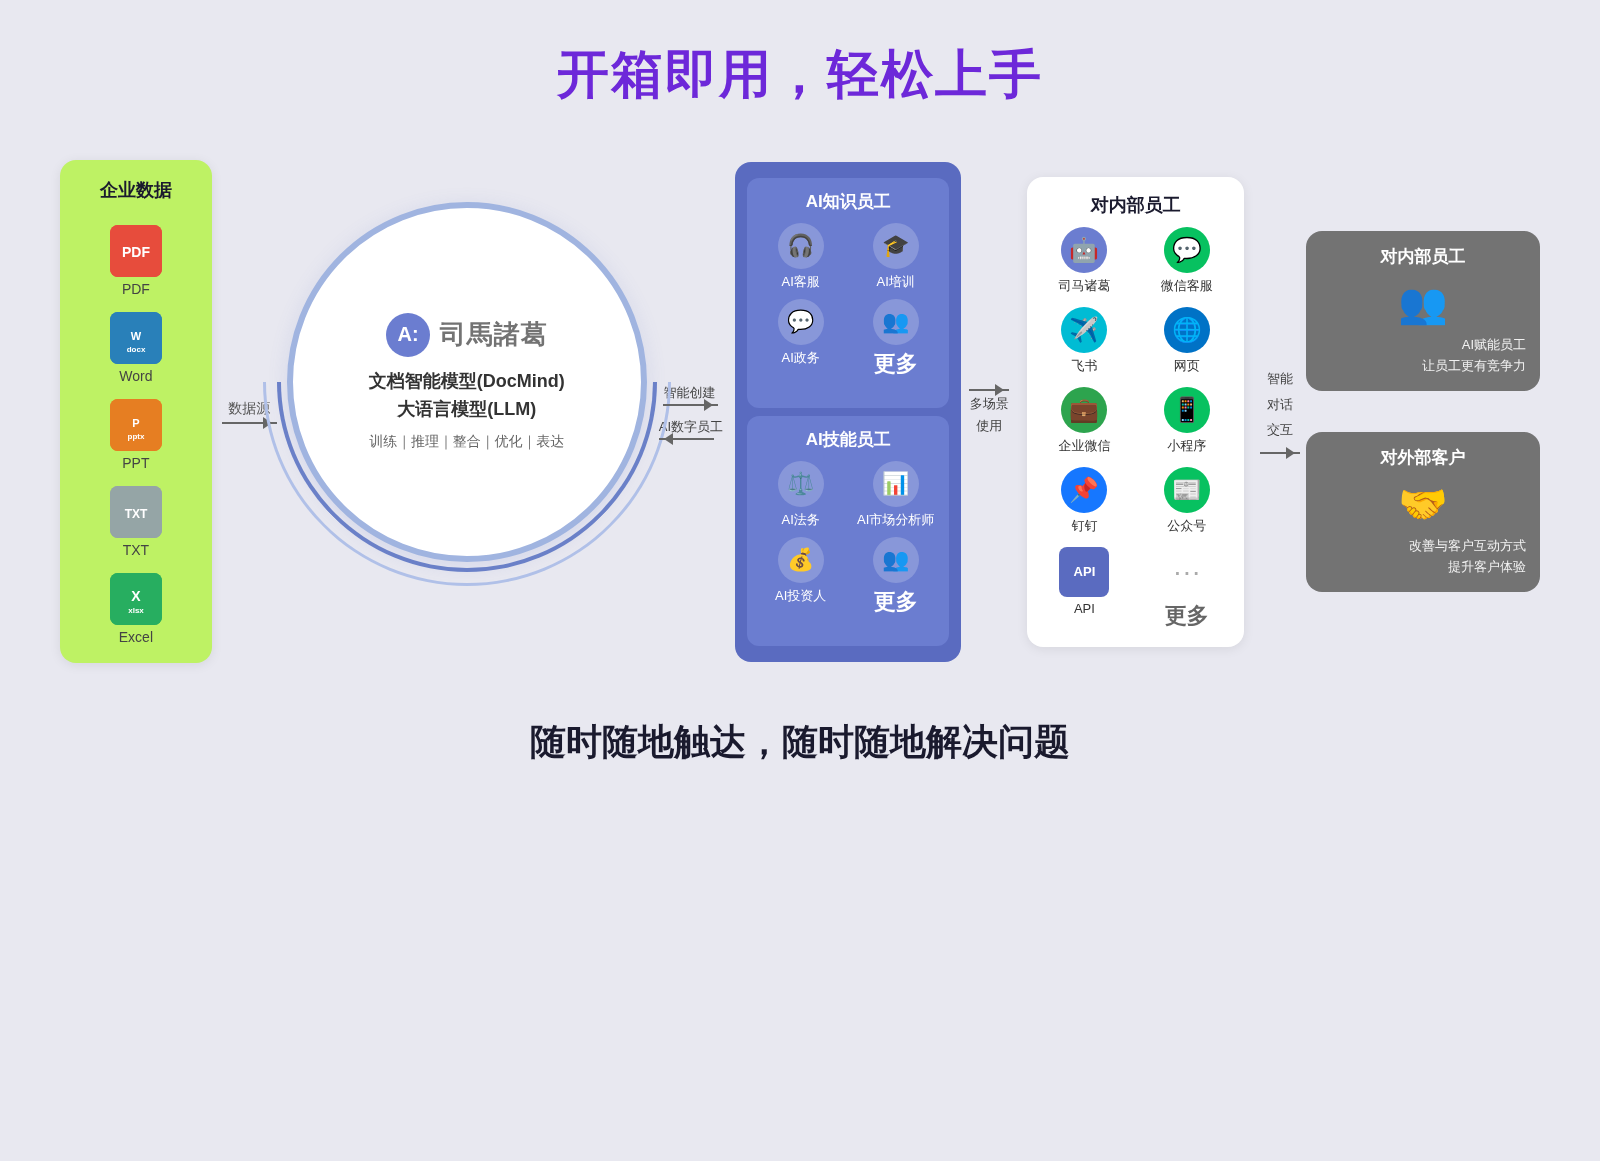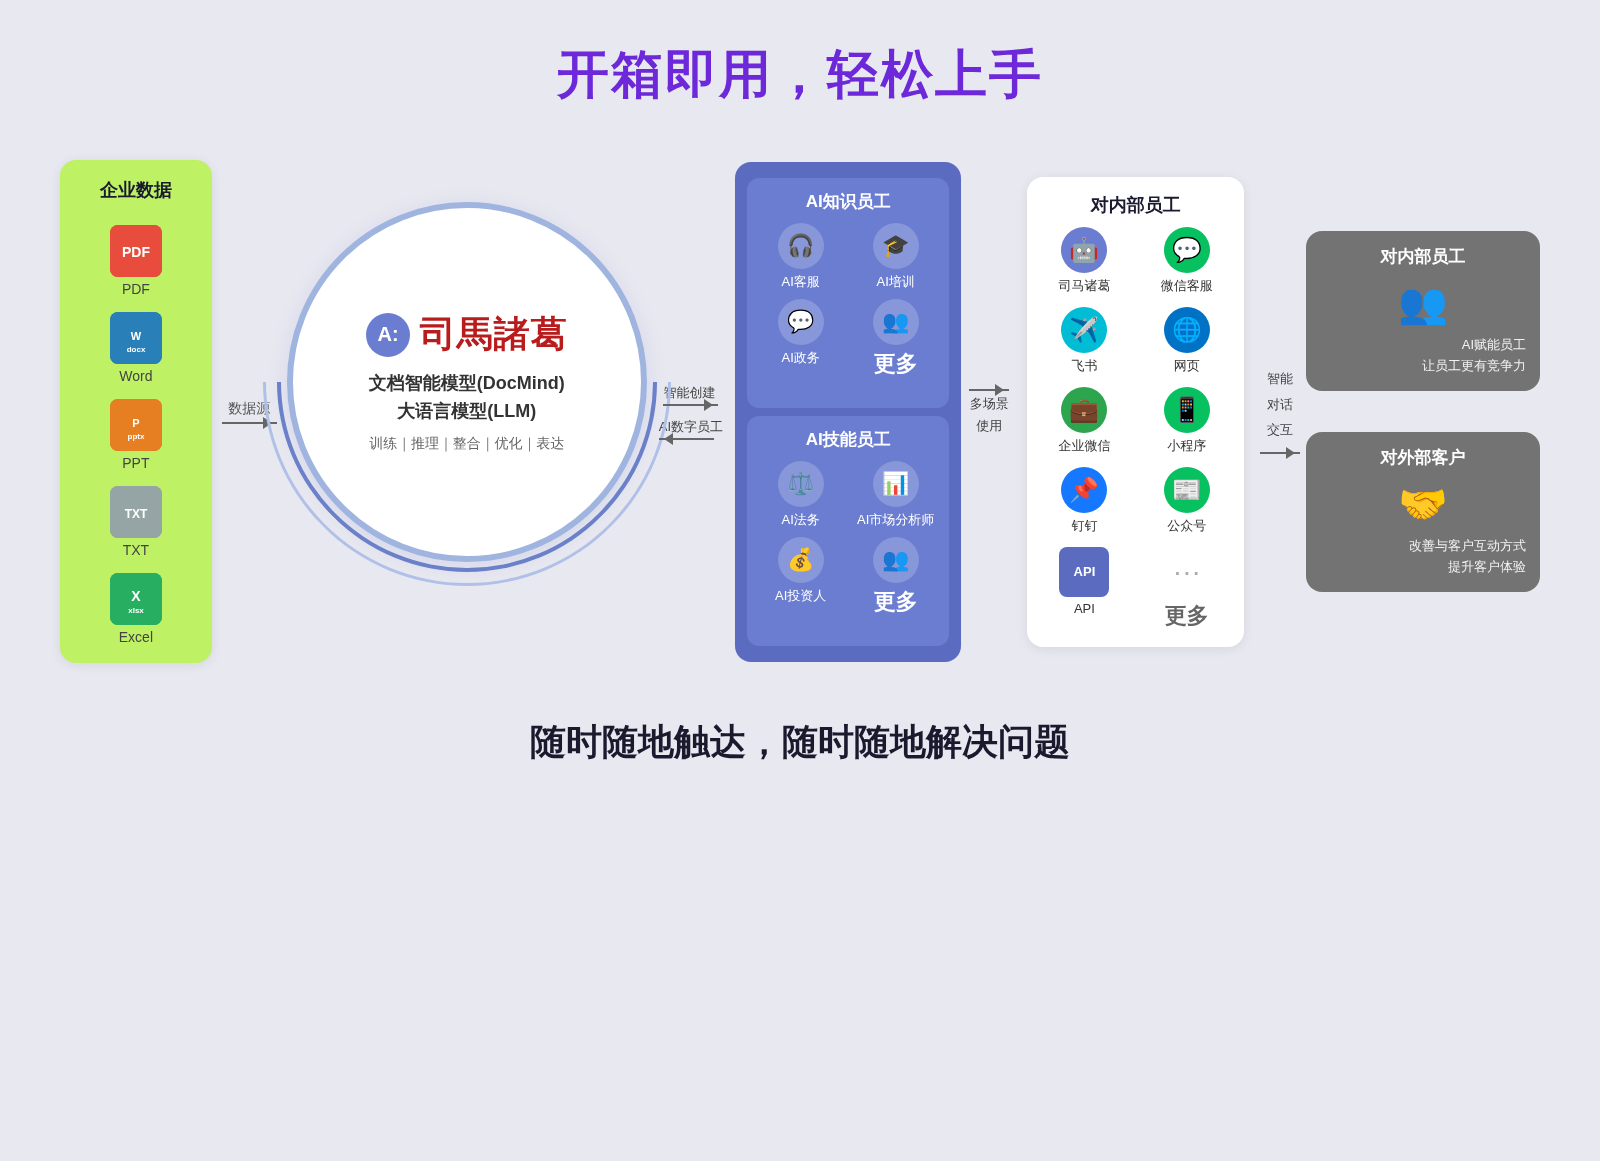--- a/index.html
+++ b/index.html
@@ -148,23 +148,23 @@
     }
 
     .brain-logo {
       display: flex;
       align-items: center;
       gap: 10px;
       margin-bottom: 12px;
     }
 
     .brain-logo-text {
-      font-size: 36px;
+      font-size: 26px;
       font-weight: 800;
-      color: #b91c1c;
+      color: #737373;
       letter-spacing: 1px;
     }
 
     .brain-subtitle1 {
       font-size: 18px;
       font-weight: 700;
       color: #333;
       margin-bottom: 4px;
     }
 

